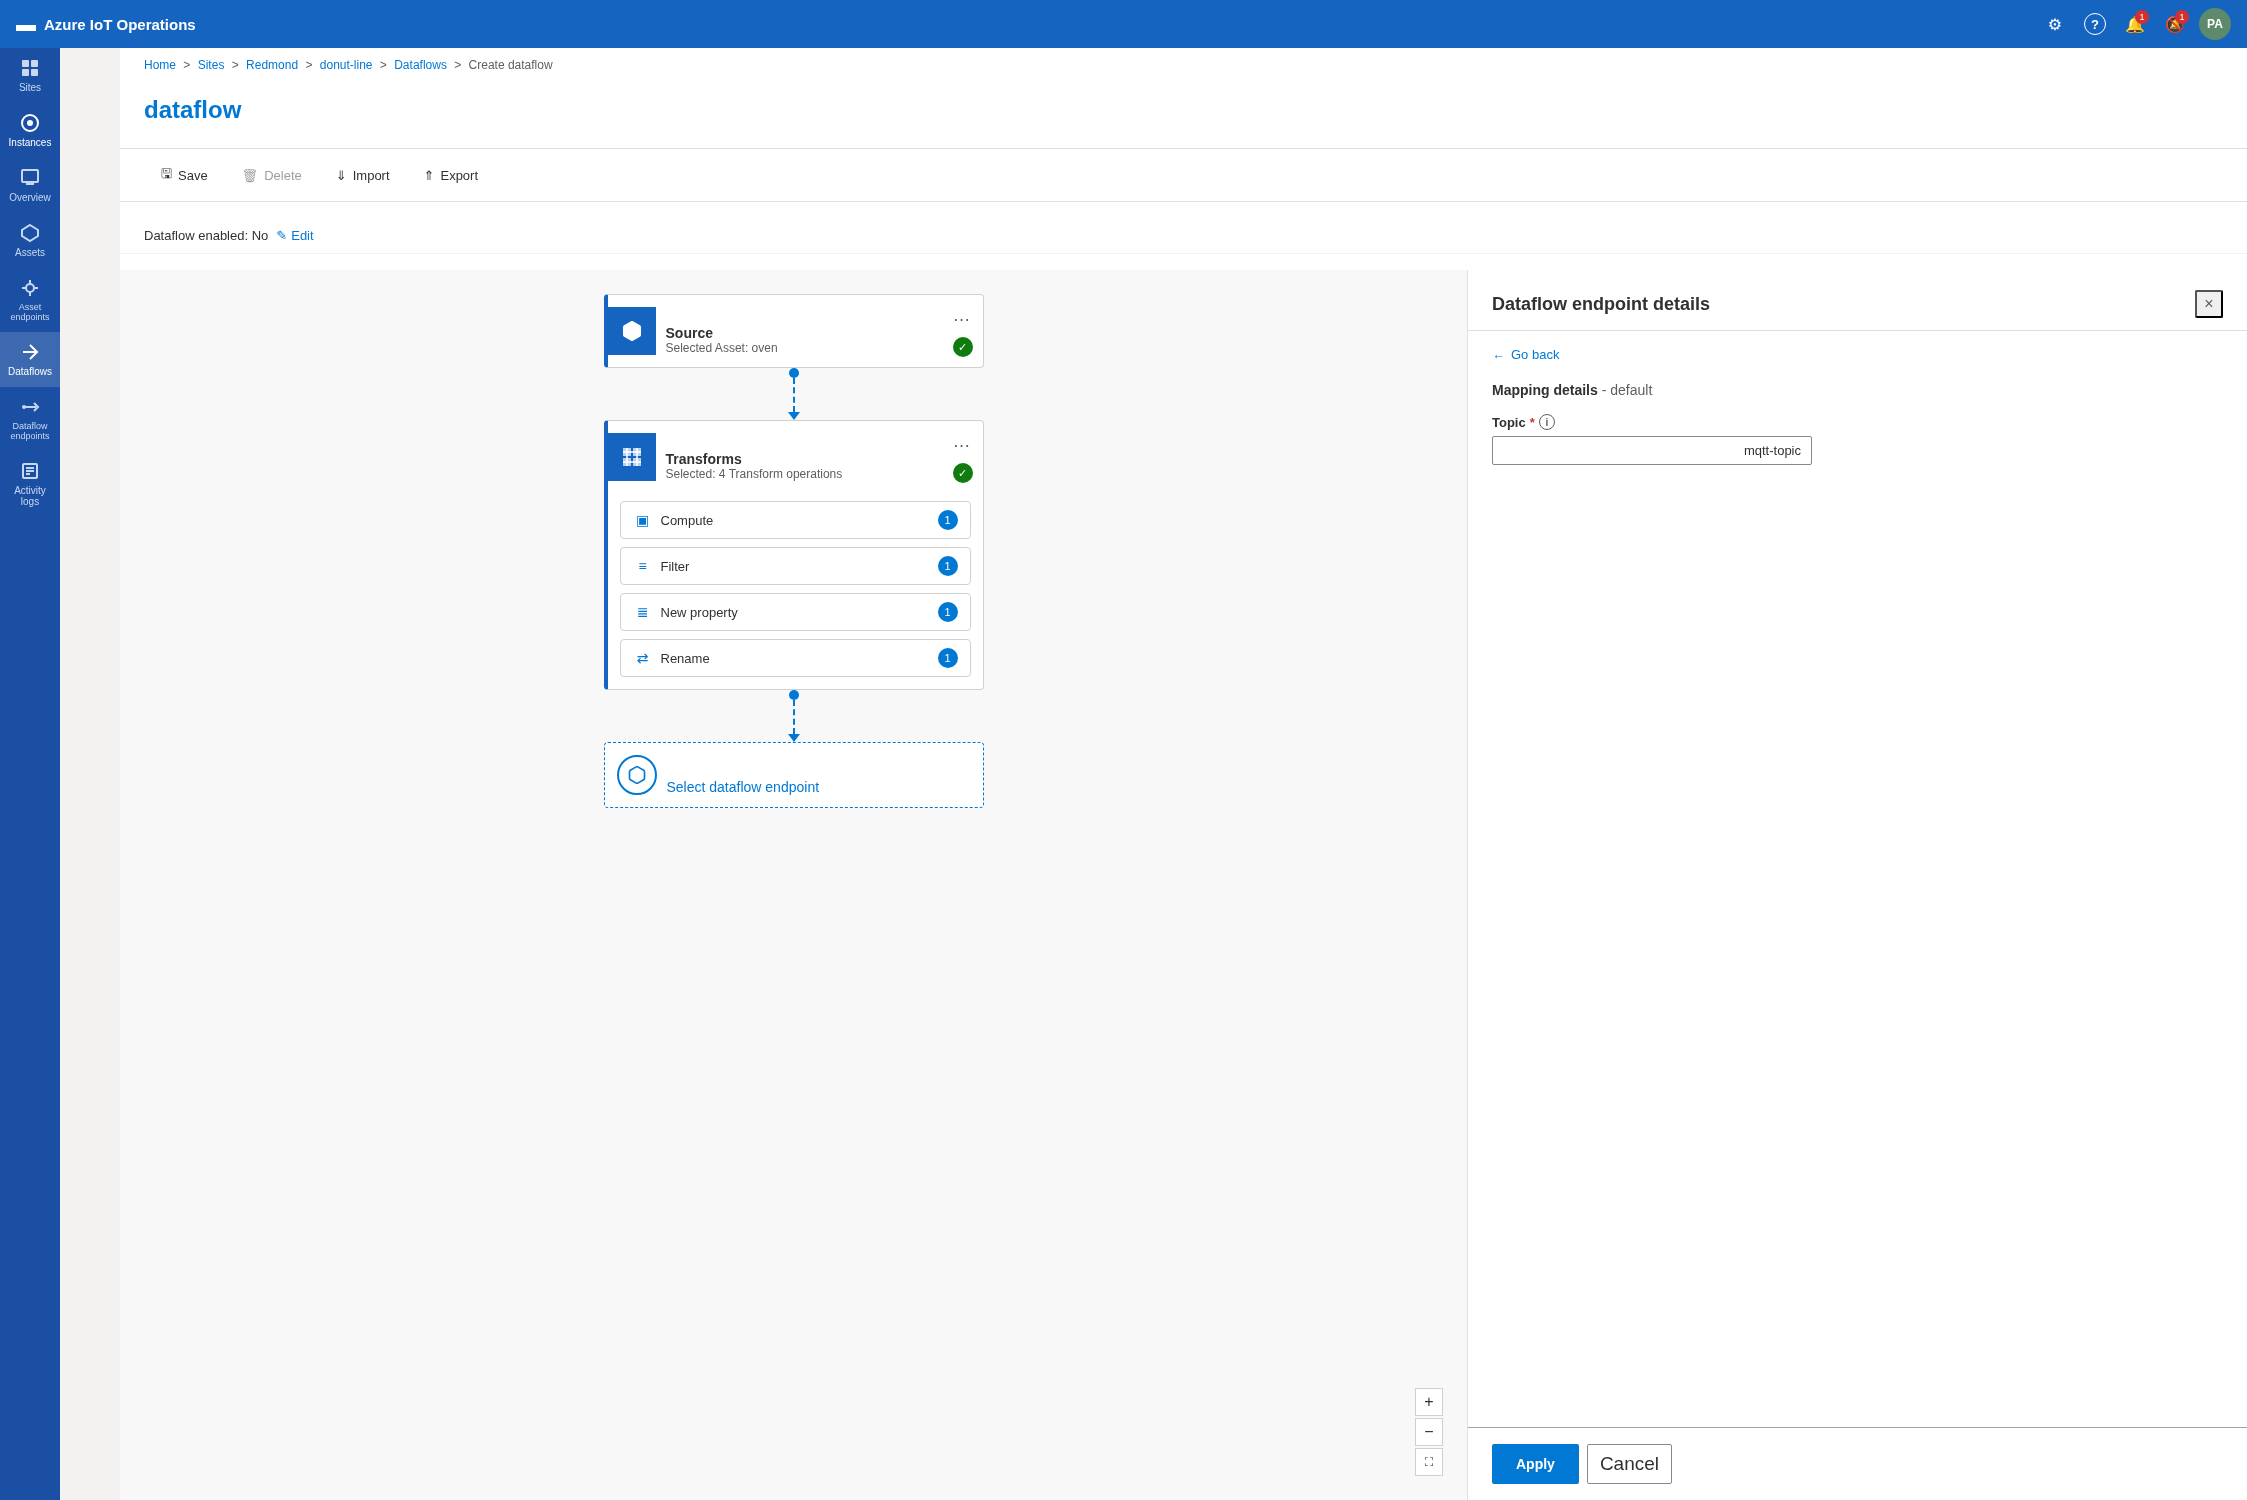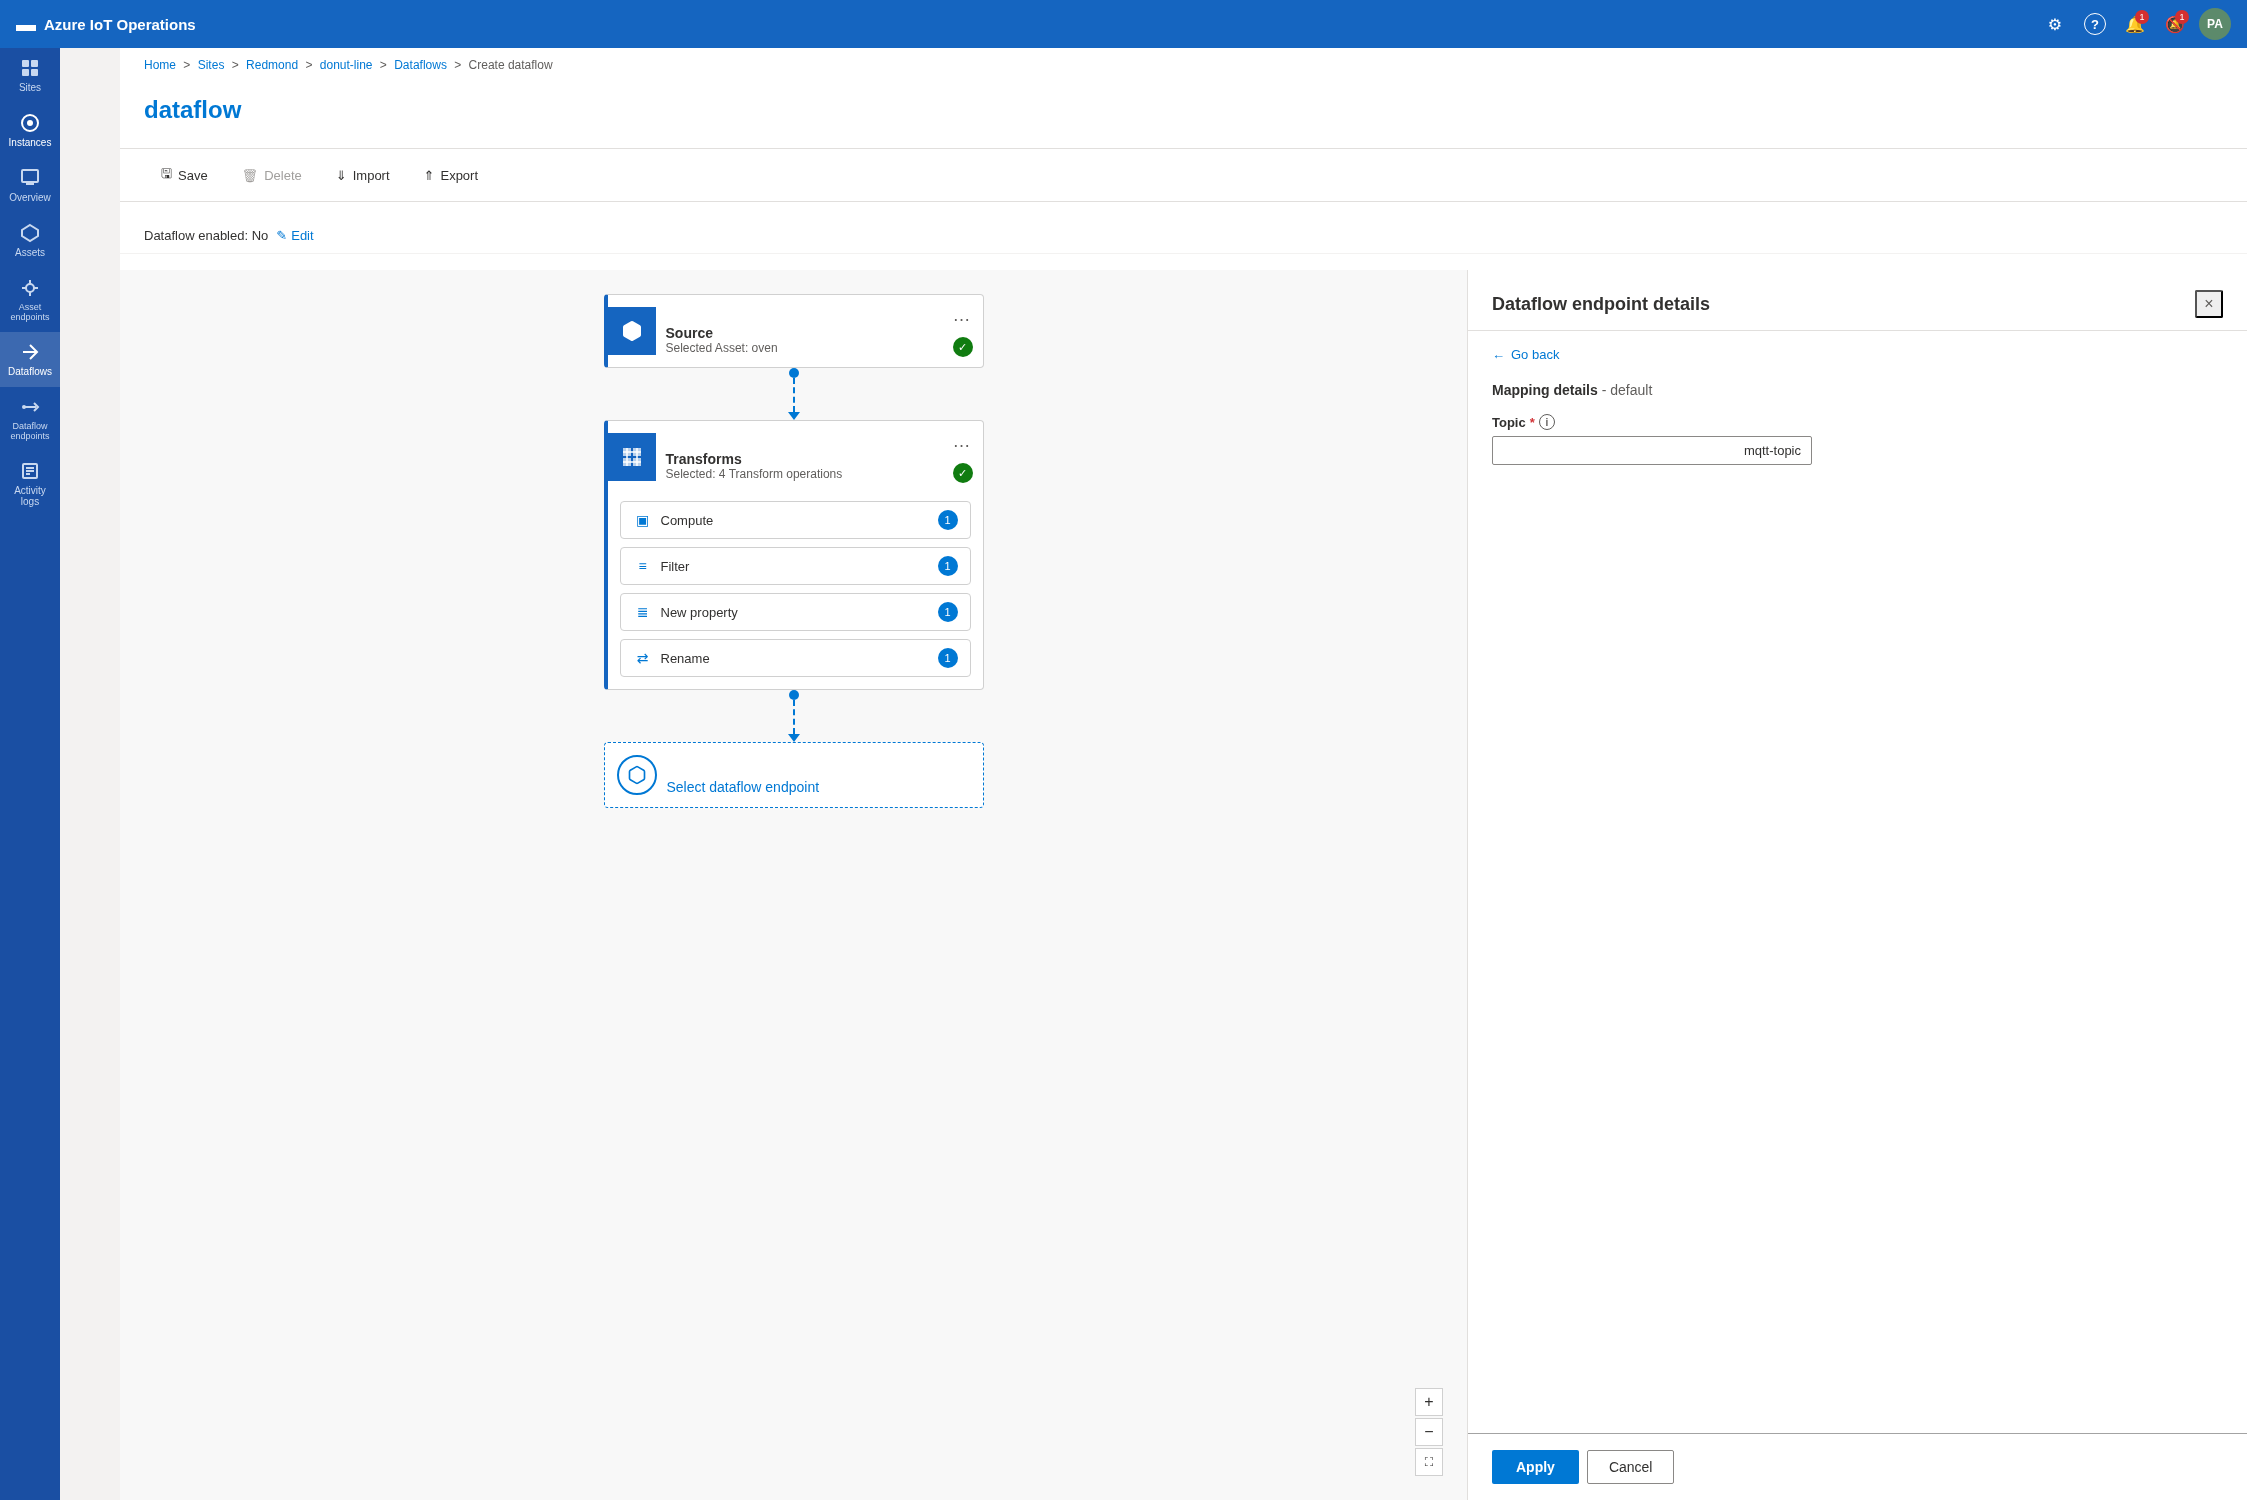--- a/index.html
+++ b/index.html
@@ -457,26 +457,26 @@
       padding: 8px 24px;
       background: #0078d4;
       color: #fff;
       border: none;
       border-radius: 2px;
       font-size: 14px;
       font-weight: 600;
       cursor: pointer;
     }
     .btn-secondary {
-      padding: 8px 21px;
+      padding: 8px 12px;
       background: #fff;
       color: #323130;
       border: 1px solid #8a8886;
       border-radius: 2px;
-      font-size: 14px;
+      font-size: 19px;
       cursor: pointer;
     }
   </style>
 </head>
 <body>
 
 <div class="topnav">
   <span style="color:#fff;font-size:20px;">▬</span>
   <span class="topnav-title">Azure IoT Operations</span>
   <div class="topnav-icons">

